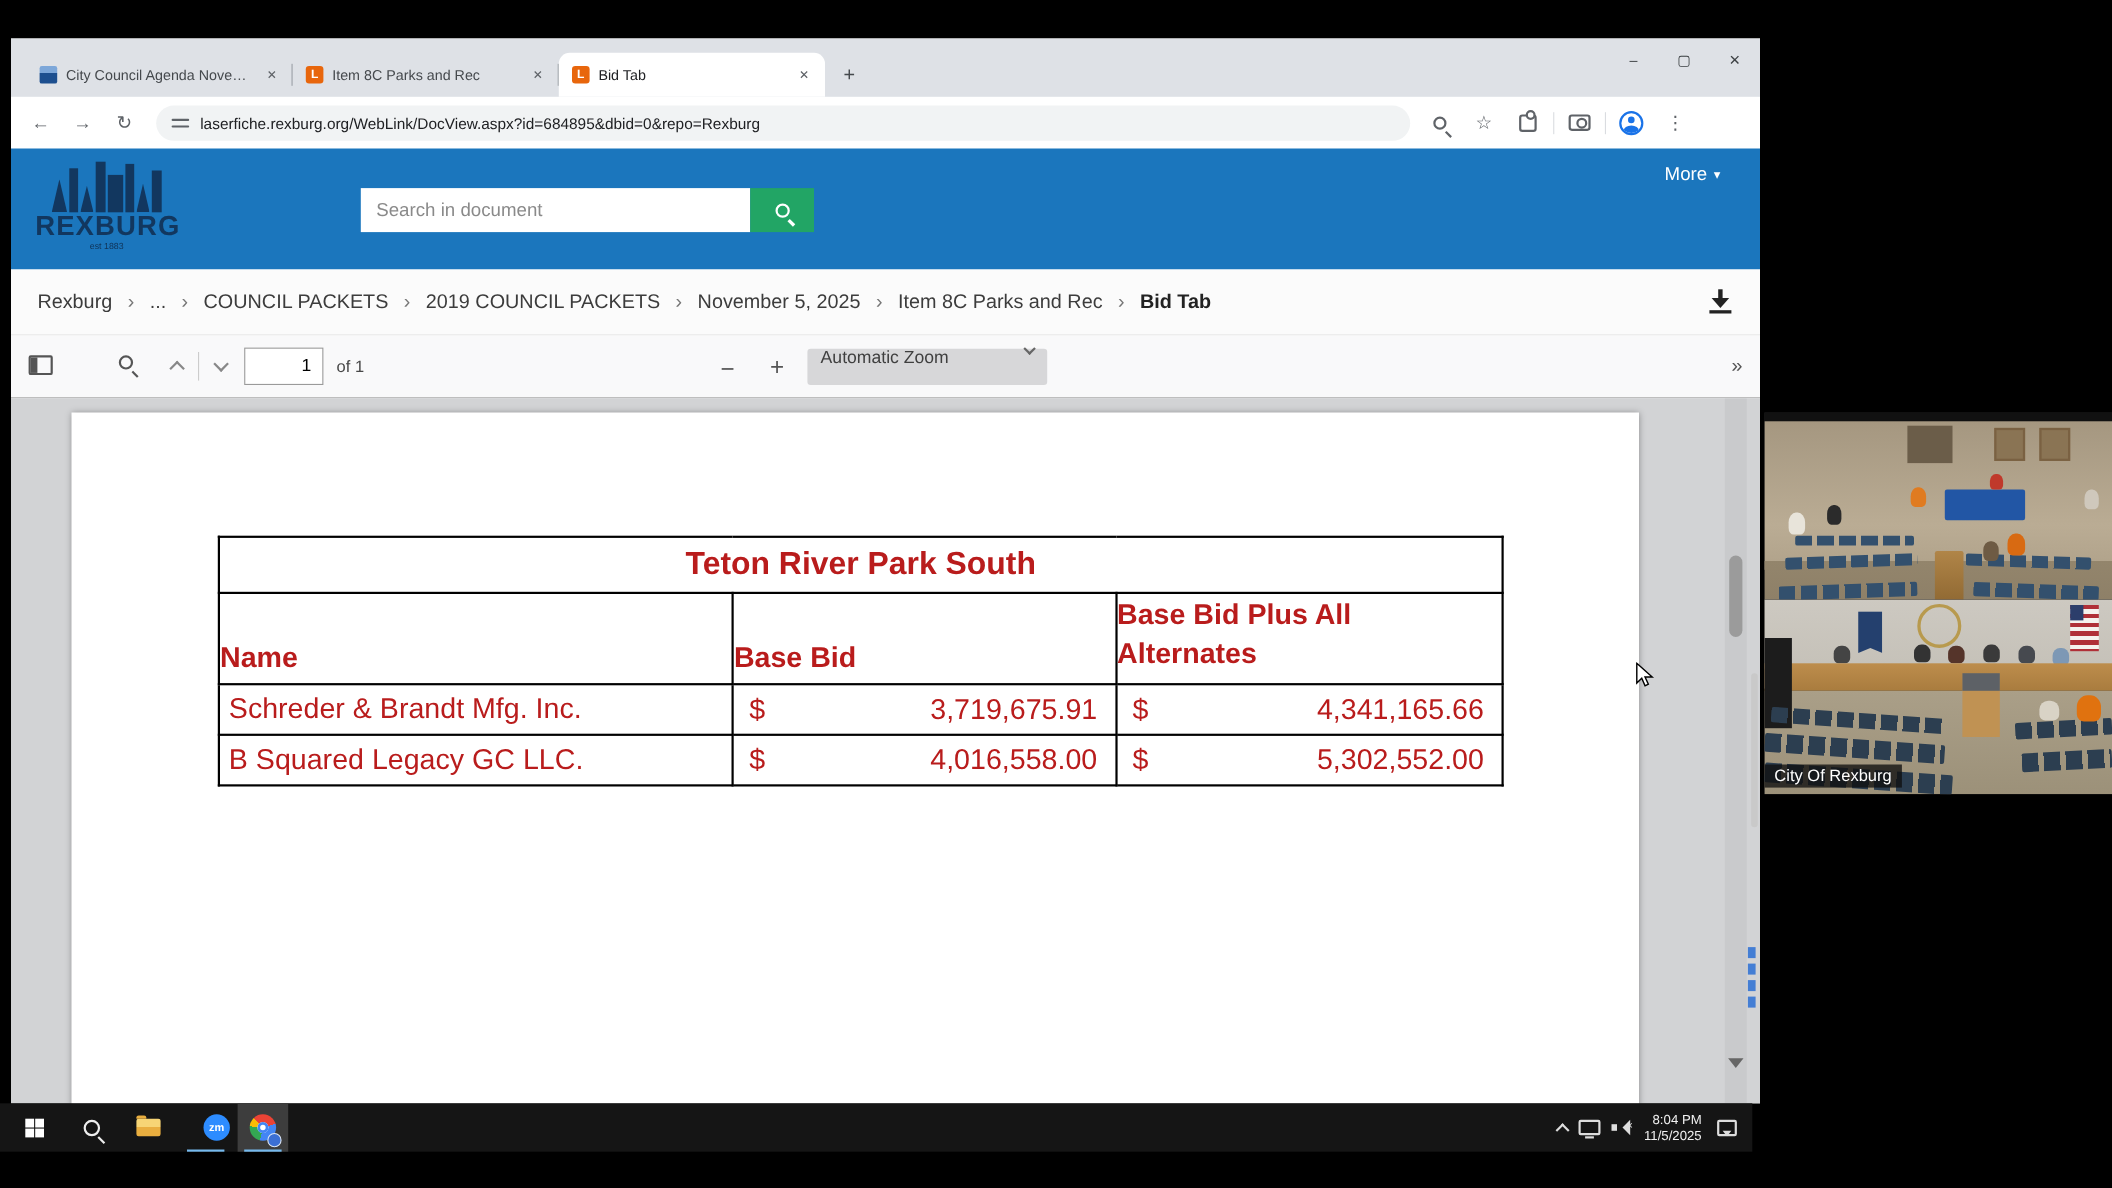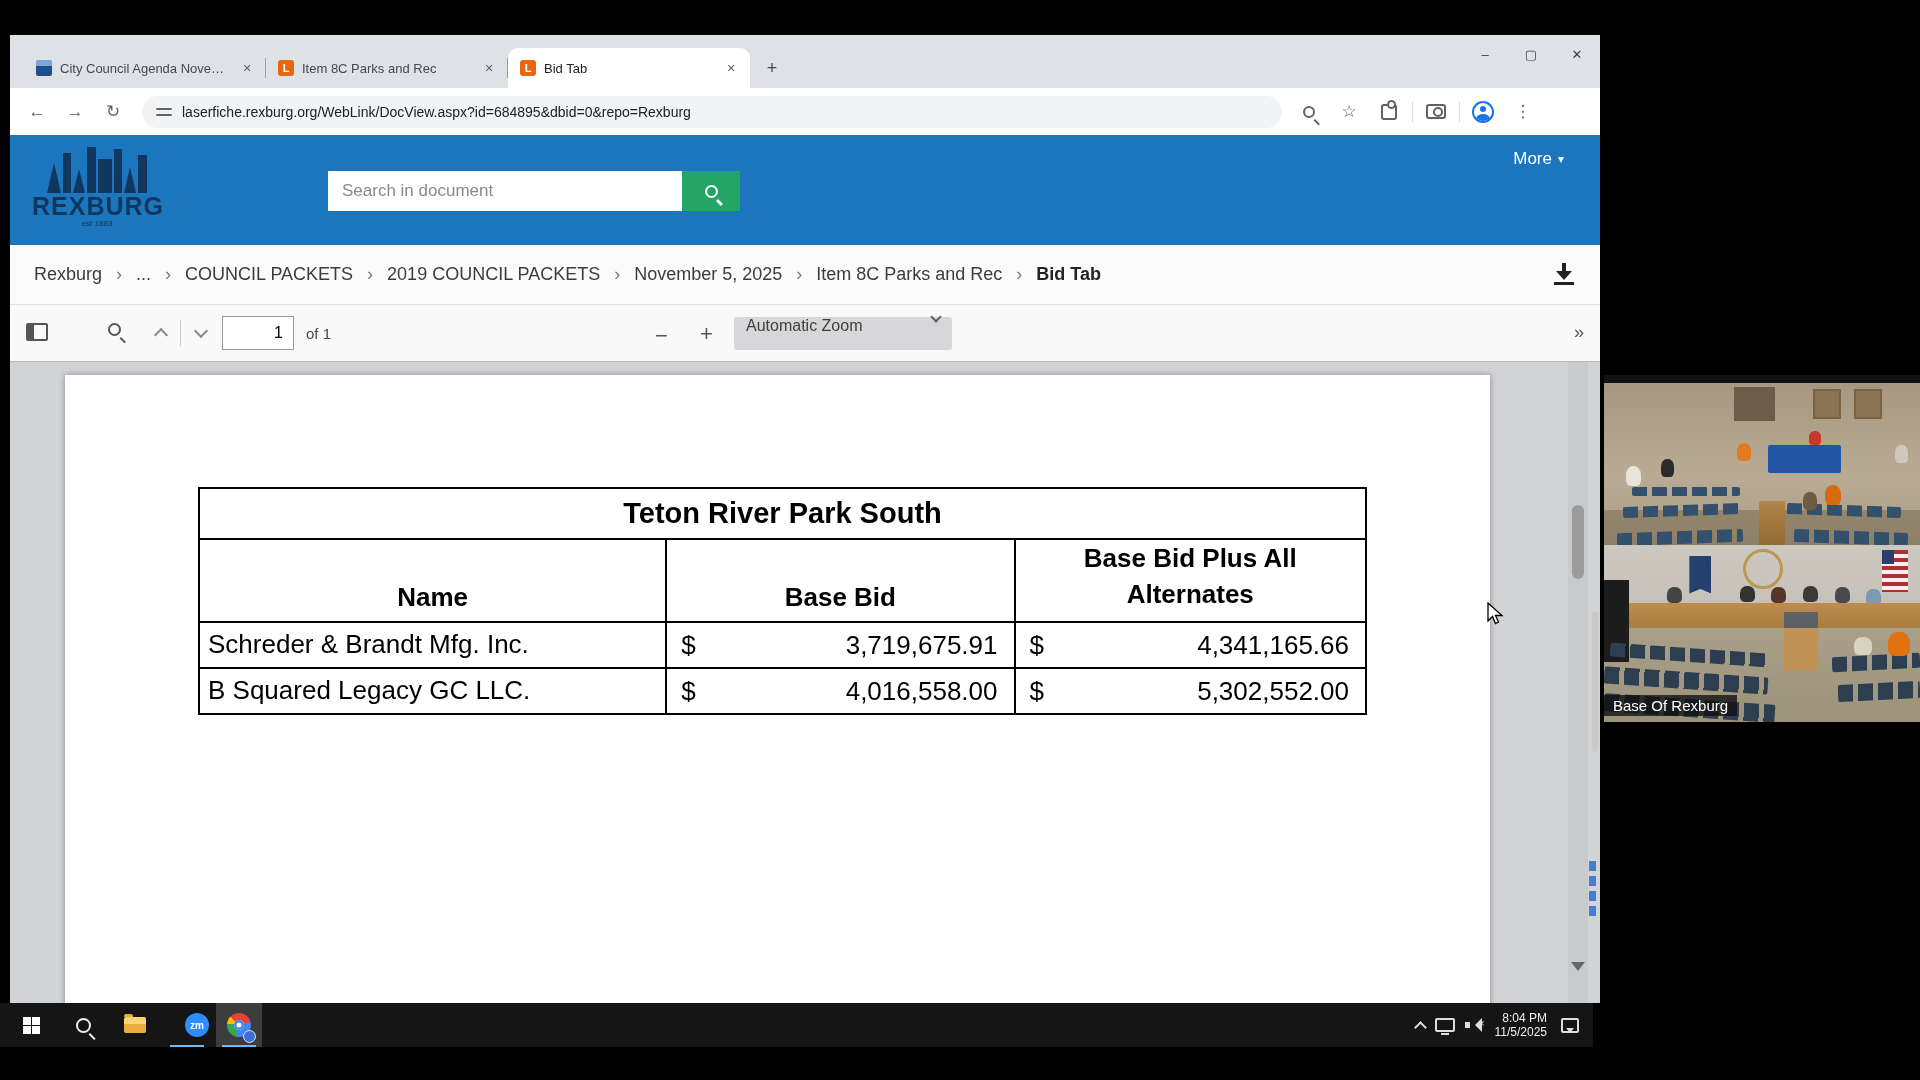--- a/index.html
+++ b/index.html
@@ -102,24 +102,24 @@
                  border-radius:3px; display:flex; align-items:flex-start; padding:0 12px; gap:10px; font-size:16px; color:#3f3f3f; }
   .zoom-select .zs-label { flex:1; }
   .zs-chev { width:8px; height:8px; border-left:2px solid #666; border-top:2px solid #666; transform:rotate(225deg); margin-top:-4px; }
   .pdf-more { position:absolute; right:18px; top:17px; font-size:18px; color:#555; letter-spacing:-2px; }
 
   
   .viewer { flex:1; background:#d2d3d5; position:relative; overflow:hidden; }
   .pdf-page { position:absolute; left:55px; top:13px; width:1425px; height:640px; background:#fff;
               box-shadow:0 0 6px rgba(0,0,0,.35); }
   .doc-table { position:absolute; left:188px; top:125px; width:1169px; border-collapse:collapse;
-               color:#000000;border-radius:28px; }
+               color:#b91c1c;border-radius:28px; }
   .doc-table td, .doc-table th { border:2px solid #000; }
   .dt-title { height:51px; text-align:center; font-size:29px; font-weight:bold; }
-  .dt-head td { height:69px; font-size:26px; font-weight:bold; text-align:center; vertical-align:bottom; padding-bottom:8px; }
+  .dt-head td { height:69px; font-size:26px; font-weight:bold; vertical-align:bottom; padding-bottom:8px; }
   .dt-head .hd-wrap { display:inline-block; max-width:240px; line-height:1.4; }
   .doc-table .c-name { width:468px; }
   .doc-table .c-bid  { width:349px; }
   .doc-table .c-plus { width:352px; }
   .dt-body td { height:46px; font-size:26px; }
   .cell-name { padding-left:8px; }
   .cell-money { position:relative; }
   .cell-money .cur { position:absolute; left:14px; top:50%; transform:translateY(-50%); }
   .cell-money .amt { position:absolute; right:16px; top:50%; transform:translateY(-50%); }
 
@@ -404,21 +404,21 @@
     <div class="abs" style="left:57%;top:38%;width:34px;height:58px;background:#c09253;"></div>
     <div class="abs" style="left:57%;top:38%;width:34px;height:16px;background:#5d6166;"></div>
     <div class="abs" style="left:0;top:20%;width:8%;height:46%;background:#1c1c1c;"></div>
     <div class="abs chair-row dark" style="left:2%;top:58%;width:50%;height:14px;transform:rotate(4deg);"></div>
     <div class="abs chair-row dark" style="left:0;top:72%;width:52%;height:17px;transform:rotate(4deg);"></div>
     <div class="abs chair-row dark" style="left:0;top:87%;width:54%;height:18px;transform:rotate(4deg);"></div>
     <div class="abs chair-row dark" style="left:72%;top:62%;width:28%;height:15px;transform:rotate(-3deg);"></div>
     <div class="abs chair-row dark" style="left:74%;top:78%;width:26%;height:17px;transform:rotate(-3deg);"></div>
     <div class="abs person" style="left:79%;top:52%;width:18px;height:18px;background:#d9d3c6;"></div>
     <div class="abs person" style="left:90%;top:49%;width:22px;height:24px;background:#e0720f;"></div>
-    <div class="label">Base Of Rexburg</div>
+    <div class="label">City Of Rexburg</div>
   </div>
 
   <div class="taskbar">
     <div class="tb-slot" style="margin-left:8px;">
       <span class="win-logo">
           <i></i>
           <i></i>
           <i></i>
           <i></i>
         </span>

